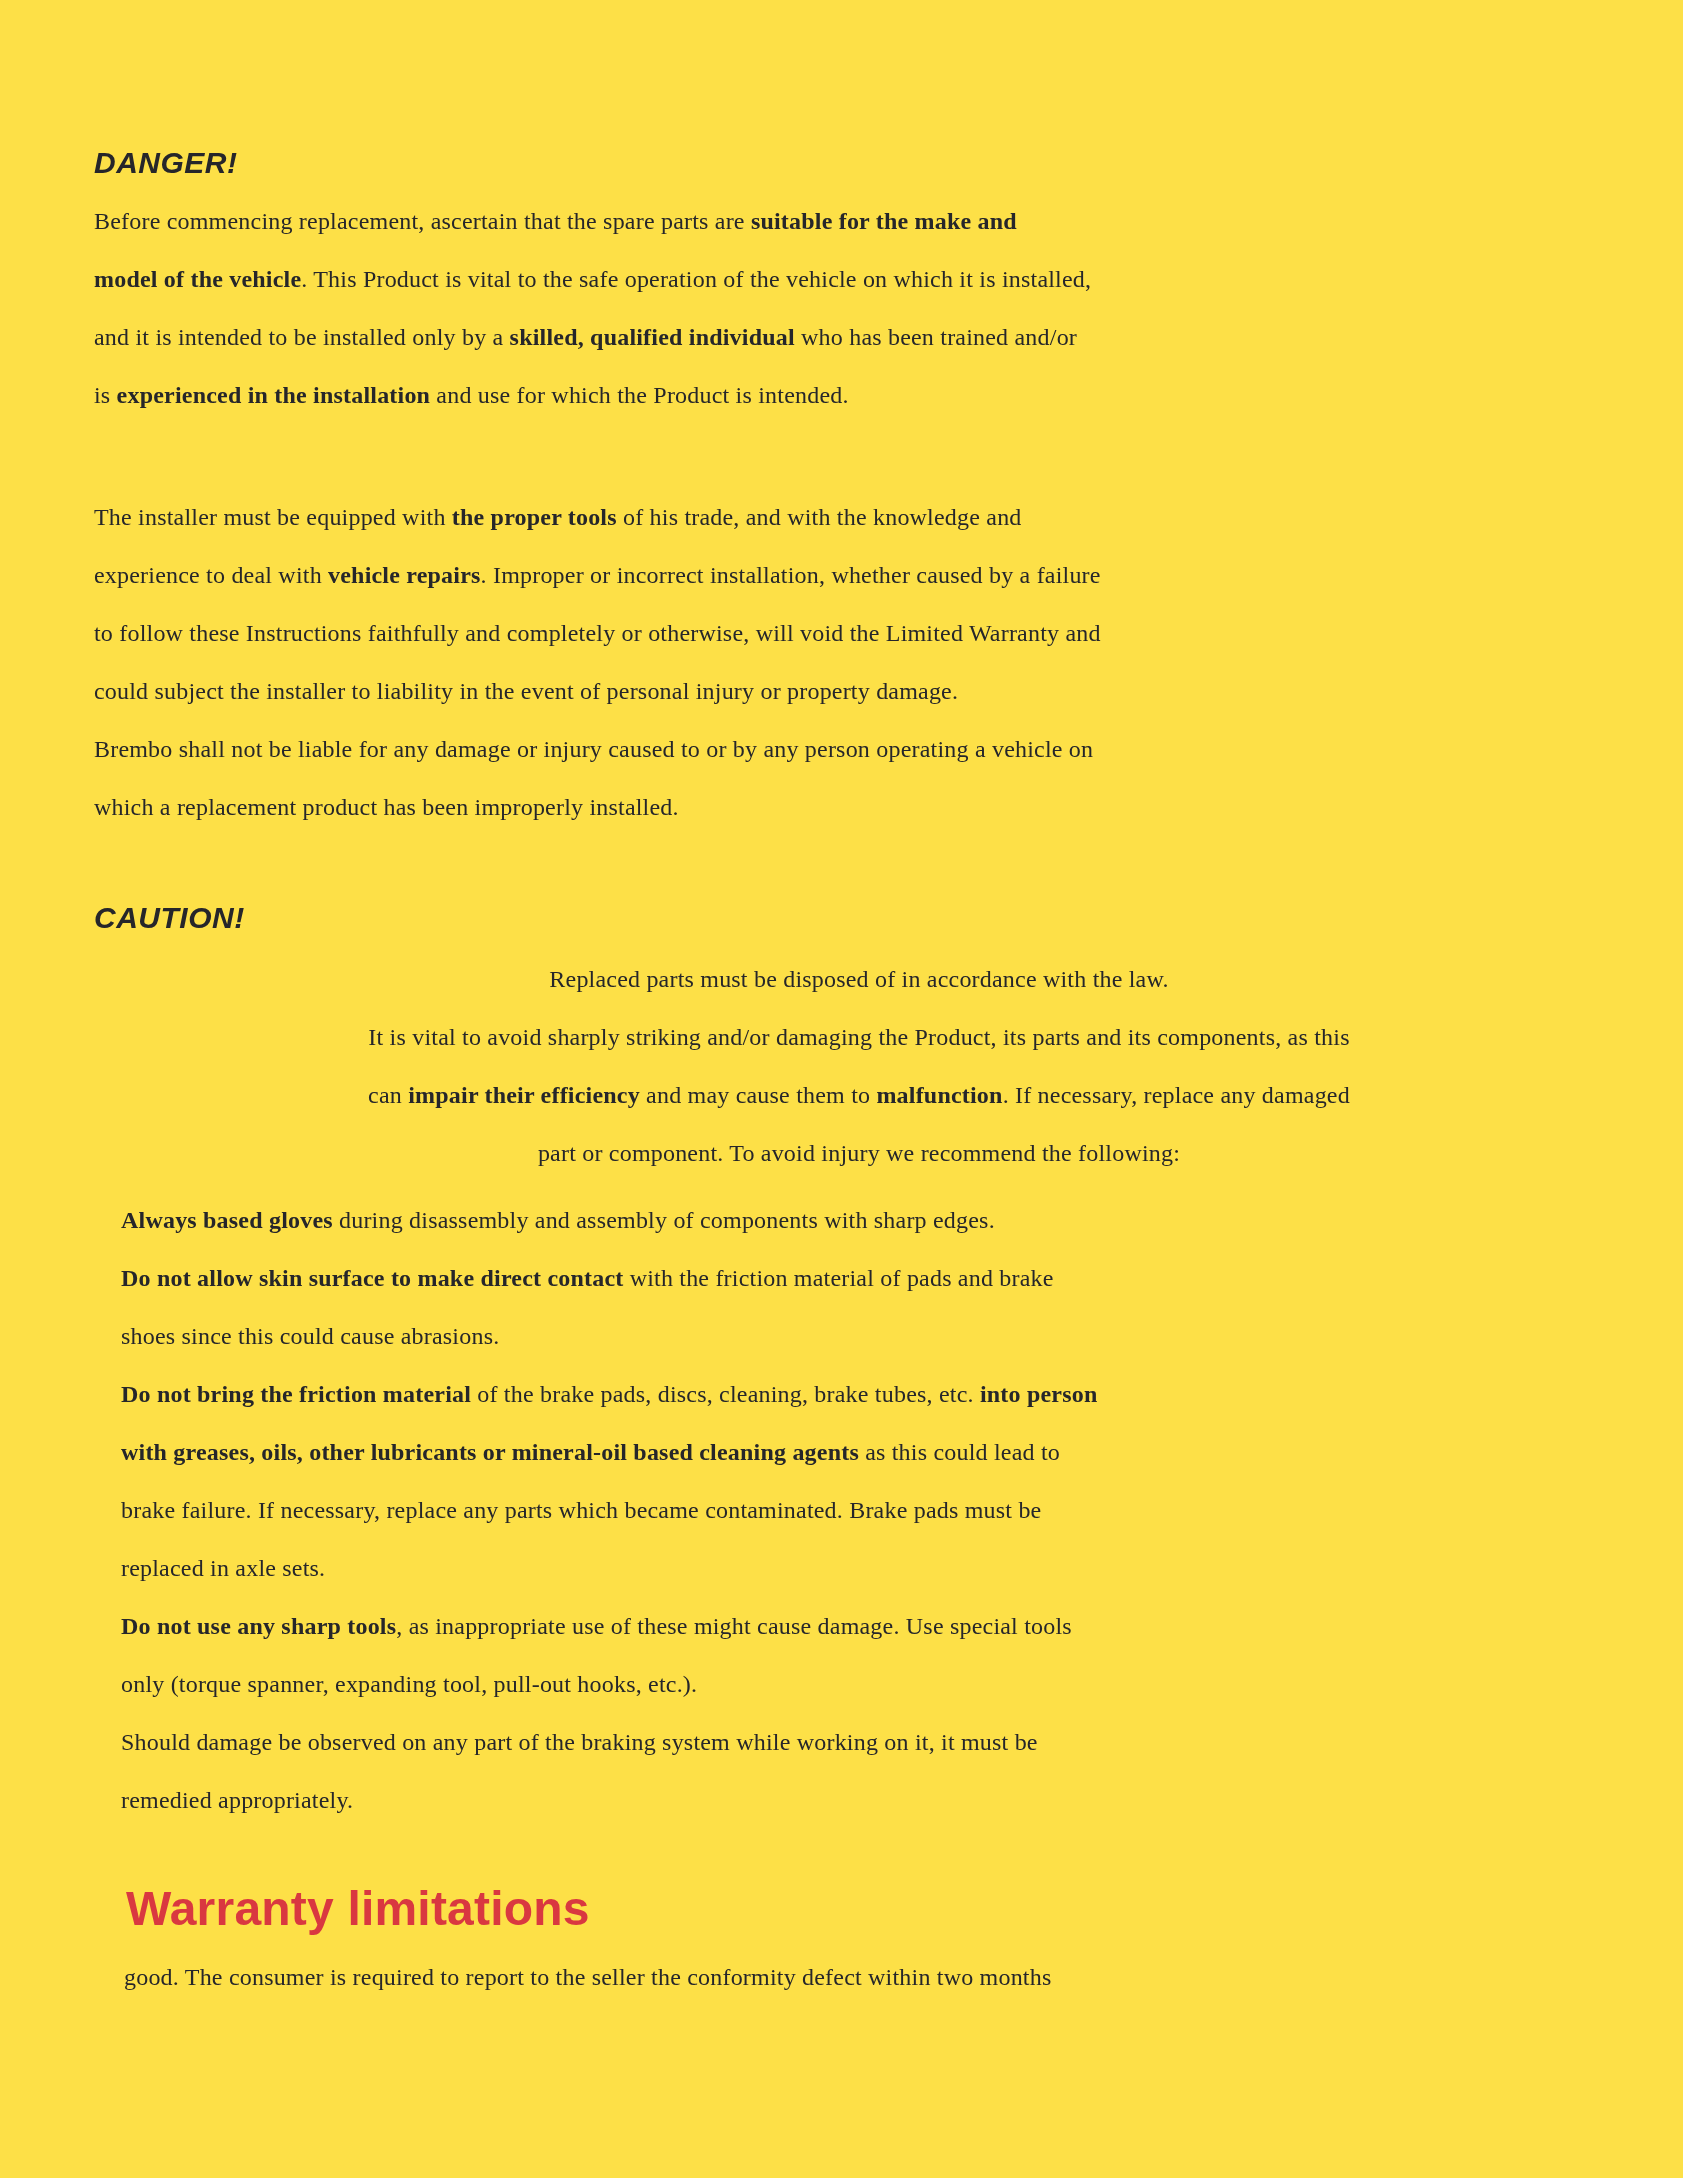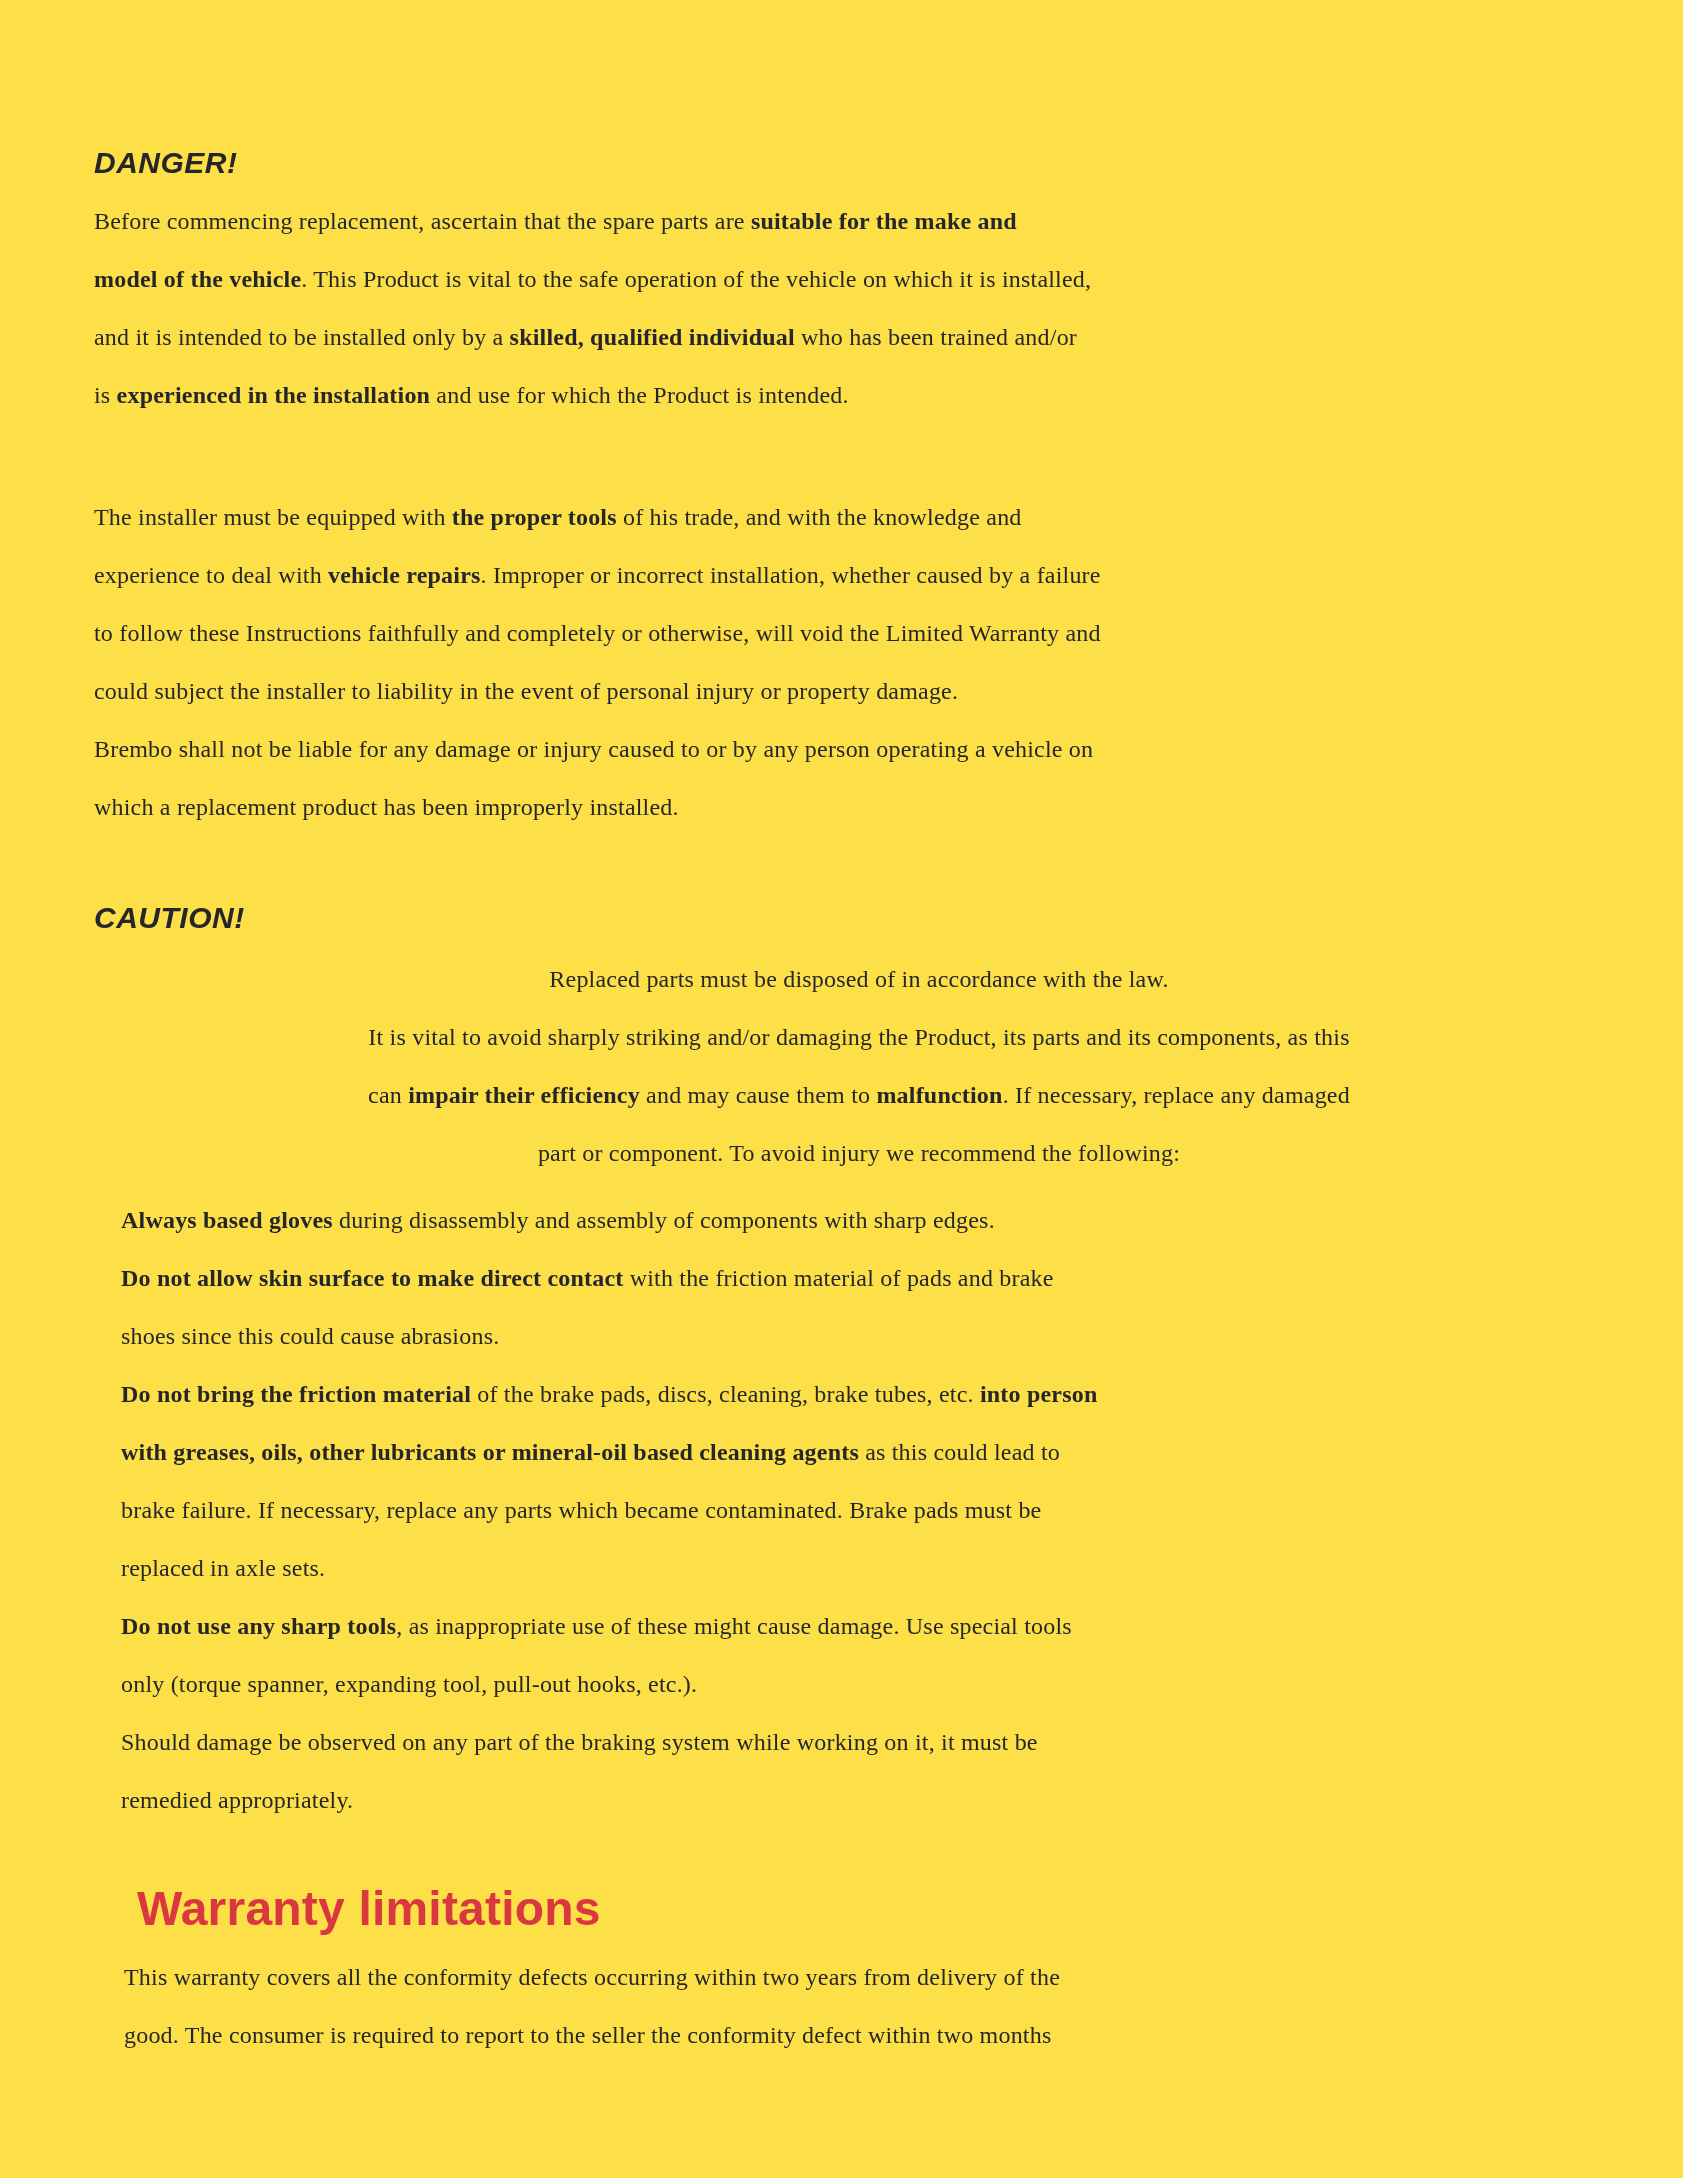--- a/index.html
+++ b/index.html
@@ -35,21 +35,21 @@
     font-size: 30px;
     line-height: 58px;
     font-weight: bold;
     font-style: italic;
     letter-spacing: 0.5px;
   }
   .red-heading {
     font-size: 48px;
     line-height: 69px;
     font-weight: bold;
-    margin-left: 43px;
+    margin-left: 32px;
     letter-spacing: 0.2px;
   }
   .list { margin-left: 27px; }
   .paragraph-indented { margin-left: 30px; }
 
   
   #sec-installer-paragraph { margin-top: 64px; }
   #sec-caution-heading     { margin-top: 53px; }
   #sec-caution-paragraph   { margin-top: 3px; text-align: center; }
   #sec-precautions-list    { margin-top: 9px; }
@@ -91,18 +91,17 @@
         <div class="line"><b>with greases, oils, other lubricants or mineral-oil based cleaning agents</b><span> as this could lead to</span></div>
         <div class="line"><span>brake failure. If necessary, replace any parts which became contaminated. Brake pads must be</span></div>
         <div class="line"><span>replaced in axle sets.</span></div>
         <div class="line"><b>Do not use any sharp tools</b><span>, as inappropriate use of these might cause damage. Use special tools</span></div>
         <div class="line"><span>only (torque spanner, expanding tool, pull-out hooks, etc.).</span></div>
         <div class="line"><span>Should damage be observed on any part of the braking system while working on it, it must be</span></div>
         <div class="line"><span>remedied appropriately.</span></div>
       </div>
       <div class="section red-heading" id="sec-warranty-heading" style="color: rgb(217, 56, 64);">Warranty limitations</div>
       <div class="section paragraph-indented" id="sec-warranty-paragraph">
-        <div class="line"><span>This warranty covers all the conformity defects occurring within two years from delivery of the</span></div>
         <div class="line"><span>good. The consumer is required to report to the seller the conformity defect within two months</span></div>
       </div>
     </div>
 </div>
 
 
 </body></html>

